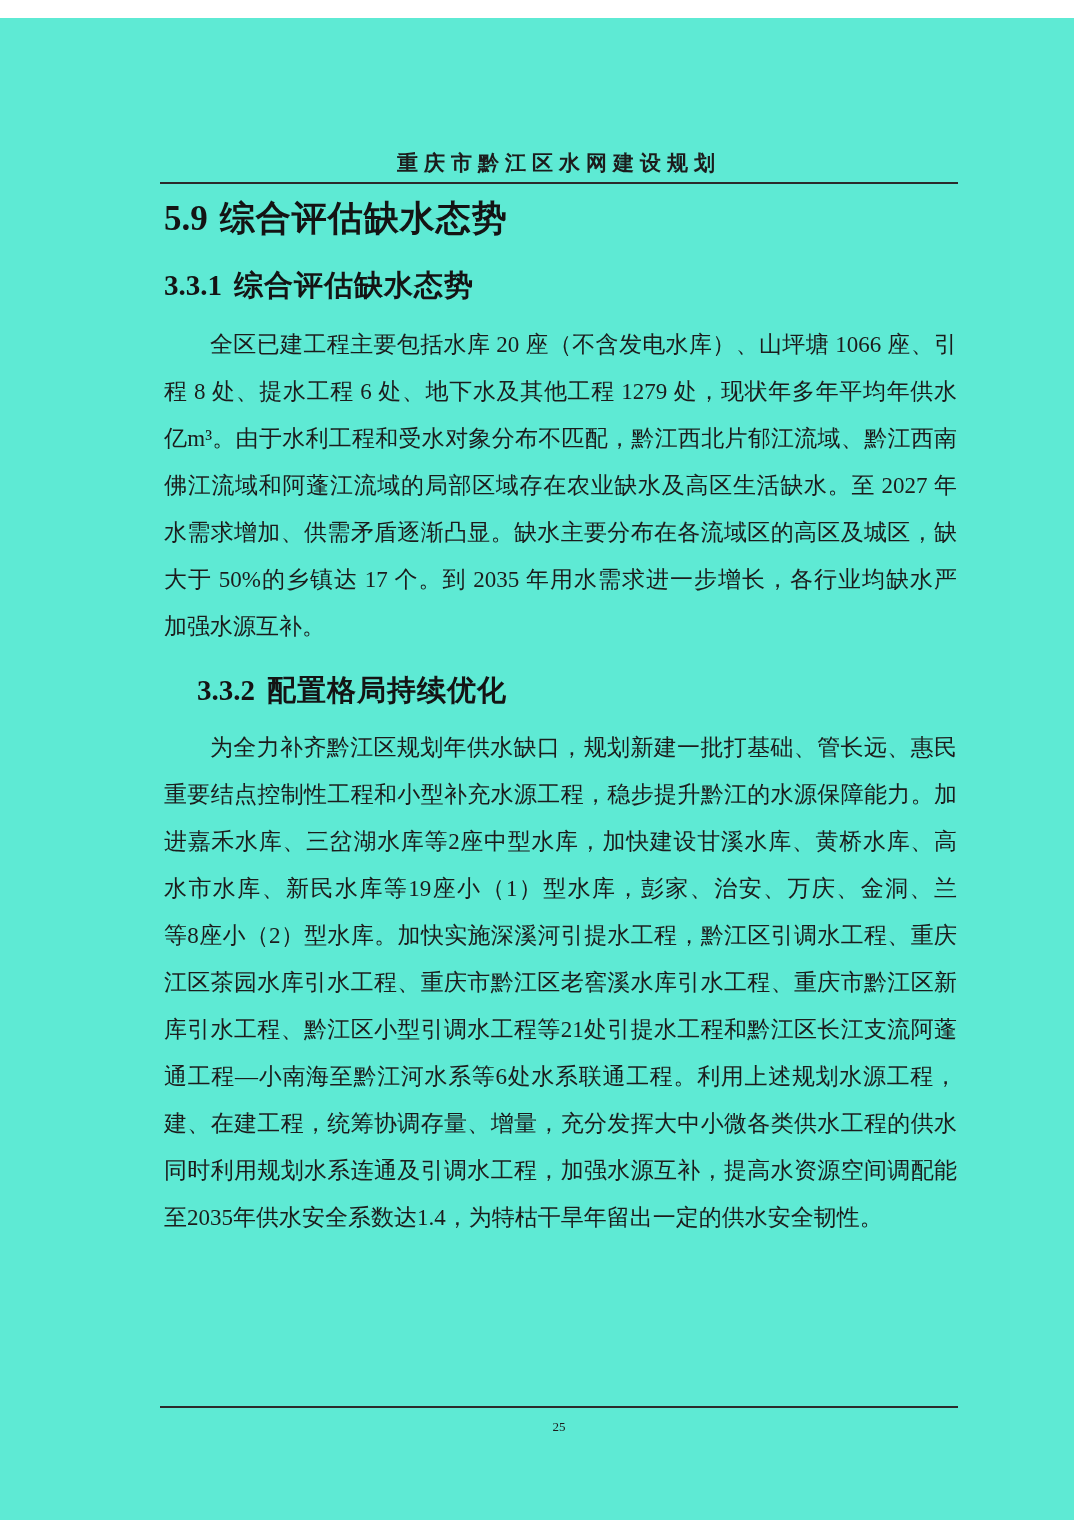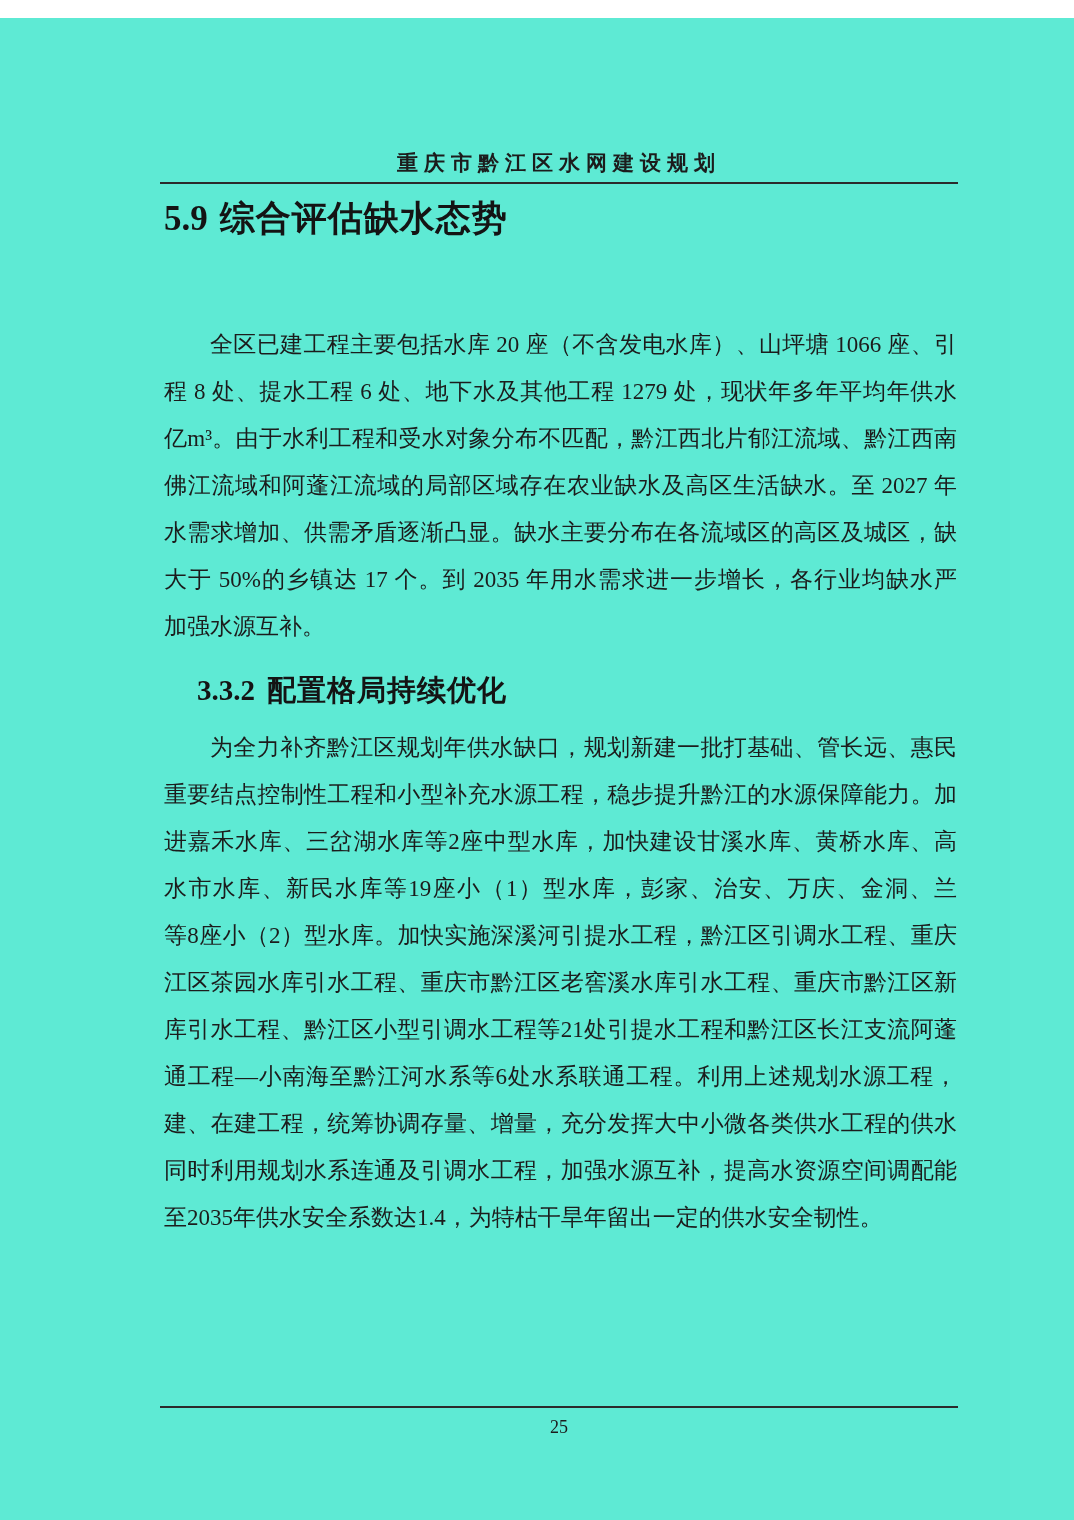--- a/index.html
+++ b/index.html
@@ -71,37 +71,40 @@
   .line.first { text-indent: 2em; }
   .line.last { text-align-last: left; }
   
   .footer-rule {
     position: absolute; left: 160px; top: 1388px; width: 798px;
     height: 0; border-top: 2px solid #2b2b2b;
   }
   .page-number {
     position: absolute; left: 160px; top: 1398px; width: 798px;
     text-align: center;
-    font-size: 18px; line-height: 22px;
+    font-size: 13px; line-height: 22px;
     color: #1c1c1c;
   }
 </style>
 </head>
 <body>
 
 <div class="page">
 
   <div class="header-title">重庆市黔江区水网建设规划</div>
 
   <div class="header-rule"></div>
 
   <div class="h1">
     <span class="h-num">5.9</span><span class="h-txt">综合评估缺水态势</span>
   </div>
 
+  <div class="h2 sub1">
+    <span class="h-num">3.3.1</span><span class="h-txt">综合评估缺水态势</span>
+  </div>
 
   <div class="para p1">
       <div class="line first">全区已建工程主要包括水库 20 座（不含发电水库）、山坪塘 1066 座、引水工</div>
       <div class="line">程 8 处、提水工程 6 处、地下水及其他工程 1279 处，现状年多年平均年供水能力 1.46</div>
       <div class="line">亿m³。由于水利工程和受水对象分布不匹配，黔江西北片郁江流域、黔江西南片诸</div>
       <div class="line">佛江流域和阿蓬江流域的局部区域存在农业缺水及高区生活缺水。至 2027 年随着用</div>
       <div class="line">水需求增加、供需矛盾逐渐凸显。缺水主要分布在各流域区的高区及城区，缺水率</div>
       <div class="line">大于 50%的乡镇达 17 个。到 2035 年用水需求进一步增长，各行业均缺水严重，急</div>
       <div class="line last">加强水源互补。</div>
     </div>

